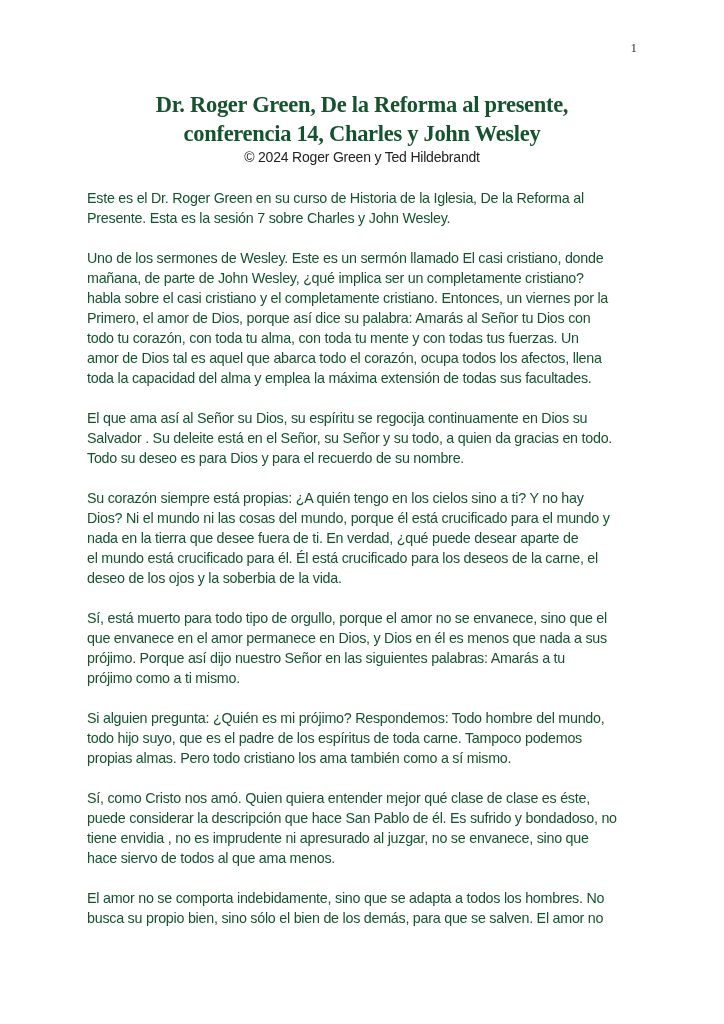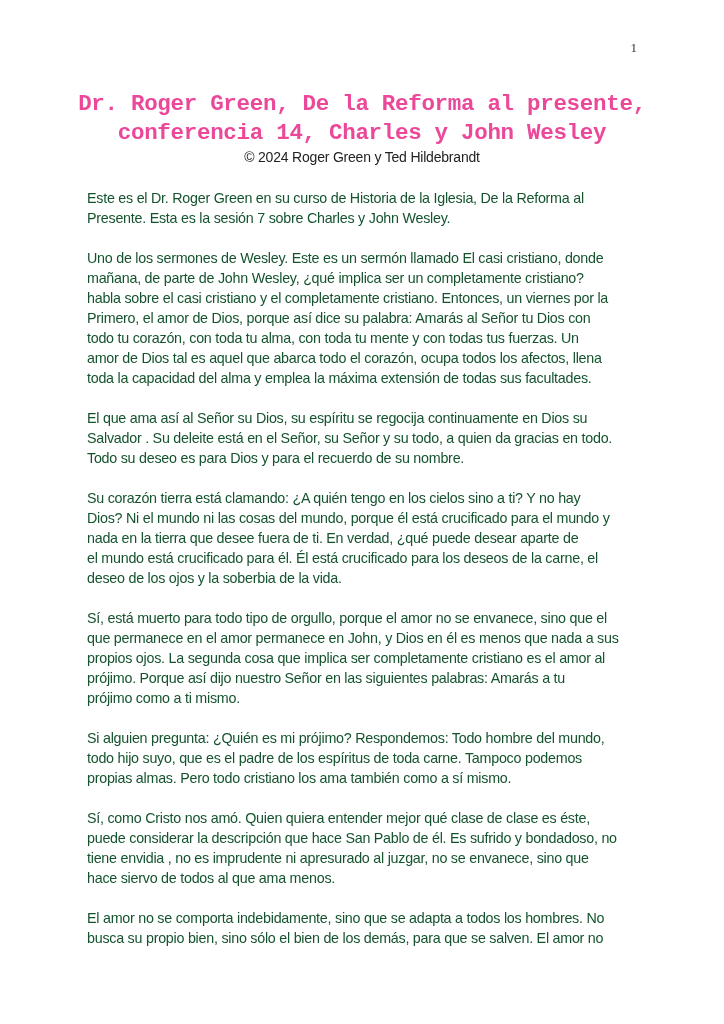--- a/index.html
+++ b/index.html
@@ -1,20 +1,20 @@
 <!DOCTYPE html>
 <html><head>
 <meta charset="utf-8">
 <style>
   html, body { margin: 0; padding: 0; background: #ffffff; }
   body { width: 724px; height: 1024px; position: relative; overflow: hidden; color: #111; }
   .page { position: absolute; left: 0; top: 0; width: 724px; height: 1024px; background: #fff; }
   .page-number { position: absolute; top: 40px; right: 87px; font-family: "Liberation Serif", serif; font-size: 13px; color: #333; }
   .title-block { position: absolute; top: 90px; left: 0; width: 724px; text-align: center; }
-  .title { font-family: Liberation Mono, monospace; font-weight: bold; font-size: 22.5px; line-height: 29px; margin: 0; letter-spacing: -0.3px; color: #ec4899; }
+  .title { font-family: Liberation Serif, serif; font-weight: bold; font-size: 22.5px; line-height: 29px; margin: 0; letter-spacing: -0.3px; color: #14532d; }
   .copyright { font-family: "Liberation Sans", sans-serif; font-size: 14px; line-height: 18px; margin: 0; color: #222; letter-spacing: -0.2px; }
   .body { position: absolute; top: 188px; left: 87px; width: 560px; font-family: Liberation Sans, sans-serif; font-size: 14.3px; line-height: 20px; letter-spacing: -0.25px; color: #14532d; }
   .para { margin: 0 0 20px 0; }
   .line { display: block; white-space: nowrap; }
 </style>
 </head>
 <body>
 
 <div class="page">
   <div class="page-number">1</div>
@@ -38,30 +38,29 @@
       <span class="line">todo tu corazón, con toda tu alma, con toda tu mente y con todas tus fuerzas. Un</span>
       <span class="line">amor de Dios tal es aquel que abarca todo el corazón, ocupa todos los afectos, llena</span>
       <span class="line">toda la capacidad del alma y emplea la máxima extensión de todas sus facultades.</span>
     </p>
     <p class="para">
       <span class="line">El que ama así al Señor su Dios, su espíritu se regocija continuamente en Dios su</span>
       <span class="line">Salvador . Su deleite está en el Señor, su Señor y su todo, a quien da gracias en todo.</span>
       <span class="line">Todo su deseo es para Dios y para el recuerdo de su nombre.</span>
     </p>
     <p class="para">
-      <span class="line">Su corazón tierra está clamando: ¿A quién tengo en los cielos sino a ti? Y no hay</span>
+      <span class="line">Su corazón siempre está propias: ¿A quién tengo en los cielos sino a ti? Y no hay</span>
       <span class="line">Dios? Ni el mundo ni las cosas del mundo, porque él está crucificado para el mundo y</span>
       <span class="line">nada en la tierra que desee fuera de ti. En verdad, ¿qué puede desear aparte de</span>
       <span class="line">el mundo está crucificado para él. Él está crucificado para los deseos de la carne, el</span>
       <span class="line">deseo de los ojos y la soberbia de la vida.</span>
     </p>
     <p class="para">
       <span class="line">Sí, está muerto para todo tipo de orgullo, porque el amor no se envanece, sino que el</span>
-      <span class="line">que permanece en el amor permanece en John, y Dios en él es menos que nada a sus</span>
-      <span class="line">propios ojos. La segunda cosa que implica ser completamente cristiano es el amor al</span>
+      <span class="line">que envanece en el amor permanece en Dios, y Dios en él es menos que nada a sus</span>
       <span class="line">prójimo. Porque así dijo nuestro Señor en las siguientes palabras: Amarás a tu</span>
       <span class="line">prójimo como a ti mismo.</span>
     </p>
     <p class="para">
       <span class="line">Si alguien pregunta: ¿Quién es mi prójimo? Respondemos: Todo hombre del mundo,</span>
       <span class="line">todo hijo suyo, que es el padre de los espíritus de toda carne. Tampoco podemos</span>
       <span class="line">propias almas. Pero todo cristiano los ama también como a sí mismo.</span>
     </p>
     <p class="para">
       <span class="line">Sí, como Cristo nos amó. Quien quiera entender mejor qué clase de clase es éste,</span>

